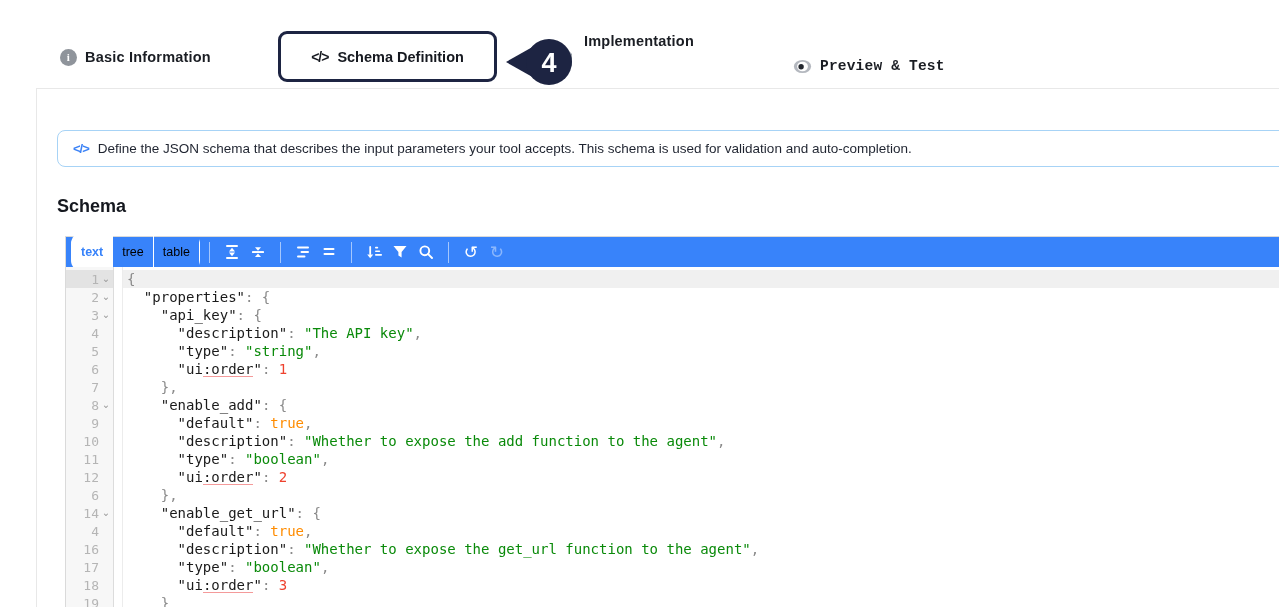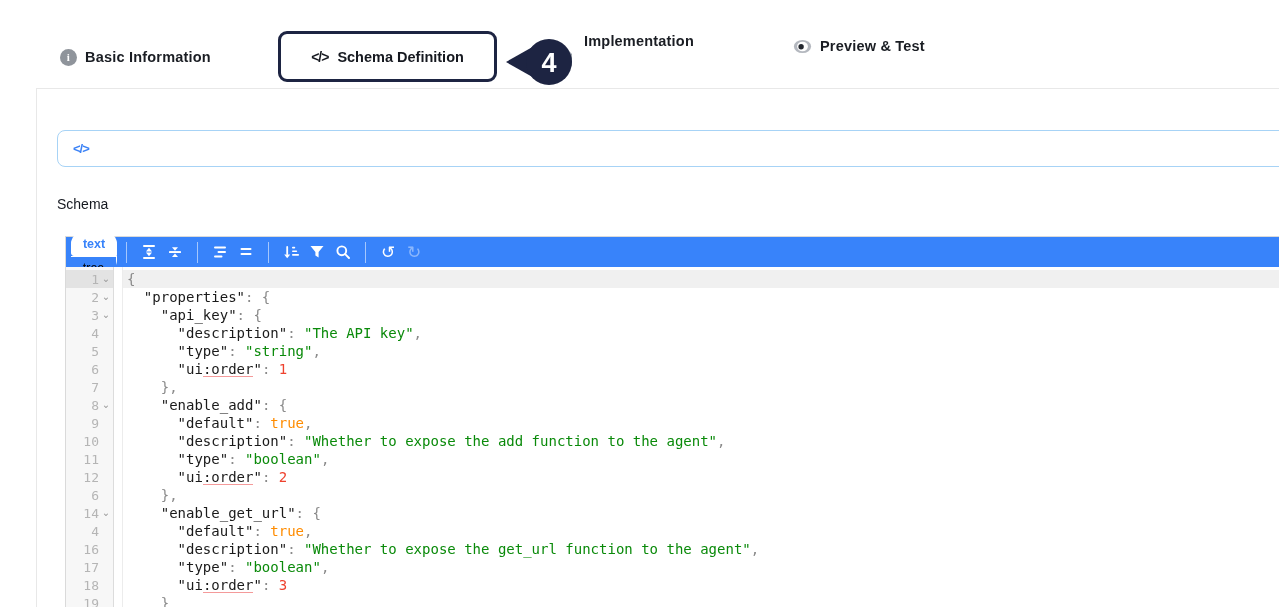--- a/index.html
+++ b/index.html
@@ -4,21 +4,21 @@
 <style>
   * { margin:0; padding:0; box-sizing:border-box; }
   html,body { width:1279px; height:607px; background:#ffffff; overflow:hidden;
               font-family:"Liberation Sans", sans-serif; position:relative; }
 
   
   .tab { position:absolute; display:flex; align-items:center; gap:8px; height:28px;
          color:#1a1d23; font-size:14.5px; font-weight:600; letter-spacing:.2px; cursor:pointer; }
   .tab-basic   { left:60px;  top:43px; }
   .tab-impl    { left:556px; top:27px; }
-  .tab-preview { left:793px; top:32px; }
+  .tab-preview { left:793px; top:52px;font-family:Liberation Mono, monospace; }
 
   .info-circle { width:17px; height:17px; border-radius:50%; background:#8f949b; color:#fff;
                  font-size:11px; font-weight:700; display:flex; align-items:center; justify-content:center;
                  font-family:"Liberation Serif", serif; }
   .code-glyph  { font-weight:700; font-size:14px; color:#15181f; letter-spacing:-1px; }
 
   .active-tab-box { position:absolute; left:278px; top:31px; width:219px; height:51px;
                     border:3px solid #1d2442; border-radius:9px; background:#fff;
                     display:flex; align-items:center; justify-content:center; gap:9px;
                     font-size:14.5px; font-weight:700; color:#15181f; z-index:2; cursor:pointer; }
@@ -32,28 +32,28 @@
   
   .card { position:absolute; left:36px; top:88px; width:1243px; height:519px;
           border-top:1px solid #e8e8e8; border-left:1px solid #e8e8e8; background:#fff; }
 
   .banner { position:absolute; left:57px; top:130px; width:1400px; height:37px;
             border:1px solid #a7d3f6; border-radius:8px; background:#fff;
             display:flex; align-items:center; gap:9px; padding-left:15px;
             font-size:13.5px; color:#1f2430; font-weight:500; }
   .banner .code-glyph { color:#3b82f6; font-size:13px; }
 
-  .schema-label { position:absolute; left:57px; top:196px; font-size:14px; font-weight:400; color:#15181f; }
+  .schema-label { position:absolute; left:57px; top:196px; font-size:18px; font-weight:700; color:#15181f; }
 
   
   .editor { position:absolute; left:65px; top:236px; width:1214px; height:371px;
             border-top:1px solid #dadada; border-left:1px solid #dadada; background:#fff; }
 
   .ed-toolbar { height:30px; background:#3883fa; display:flex; align-items:center; padding-left:5px; }
-  .mode-group { display:flex; height:40px; border-radius:12px; overflow:hidden;flex-direction:column; }
+  .mode-group { display:flex; height:40px; border-radius:12px; overflow:hidden; }
   .mode-btn { border:1px solid #fff; border-left-width:0; background:transparent; color:#000000;
               font-size:12.5px; font-family:"Liberation Sans",sans-serif; padding:0 9px; cursor:pointer; line-height:22px; }
   .mode-btn:first-child { border-left-width:1px; border-radius:3px 0 0 3px; }
   .mode-btn:last-child  { border-radius:0 3px 3px 0; }
   .mode-btn.sel { background:#fff; color:#3883fa; font-weight:700; }
   .tb-sep { width:1px; height:21px; background:rgba(255,255,255,.55); margin:0 9px; }
   .tb-btn { width:26px; height:24px; display:flex; align-items:center; justify-content:center;
             background:transparent; border:none; cursor:pointer; color:#fff; }
   .tb-btn svg { display:block; }
   .tb-btn.disabled { opacity:.42; }
@@ -123,20 +123,21 @@
       <circle cx="8.1" cy="7.7" r="2.7" fill="#23272f"></circle>
     </svg>
   </span>
   <span>Preview &amp; Test</span>
 </div>
 
 <div class="card"></div>
 
 <div class="banner">
   <span class="code-glyph">&lt;/&gt;</span>
+  <span>Define the JSON schema that describes the input parameters your tool accepts. This schema is used for validation and auto-completion.</span>
 </div>
 
 <div class="schema-label">Schema</div>
 
 <div class="editor">
   <div class="ed-toolbar">
     <div class="mode-group">
       <button class="mode-btn sel">text</button>
       <button class="mode-btn">tree</button>
       <button class="mode-btn">table</button>

